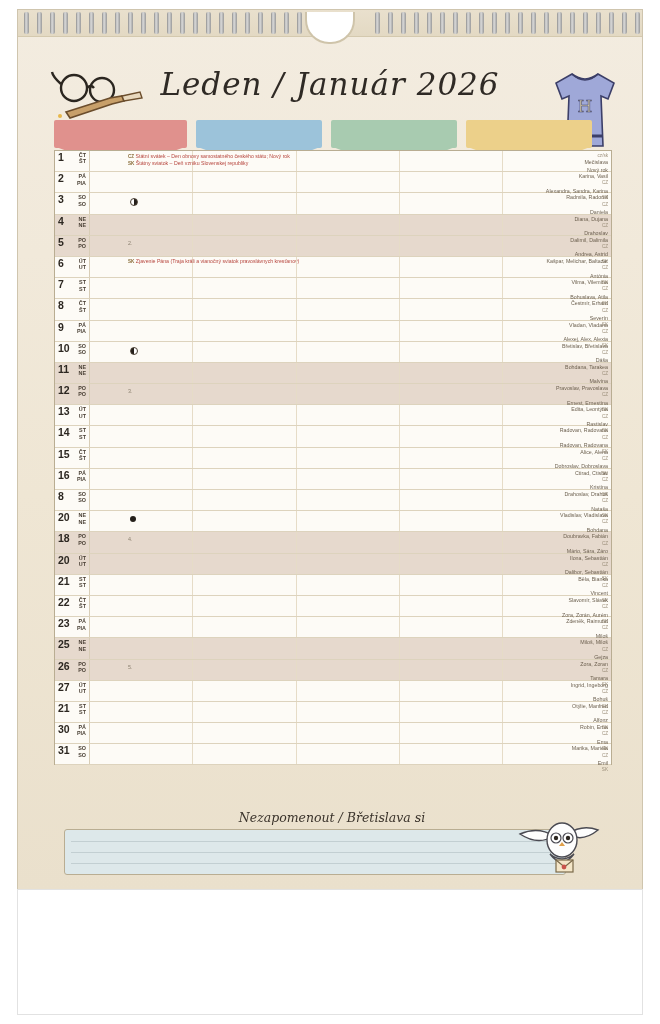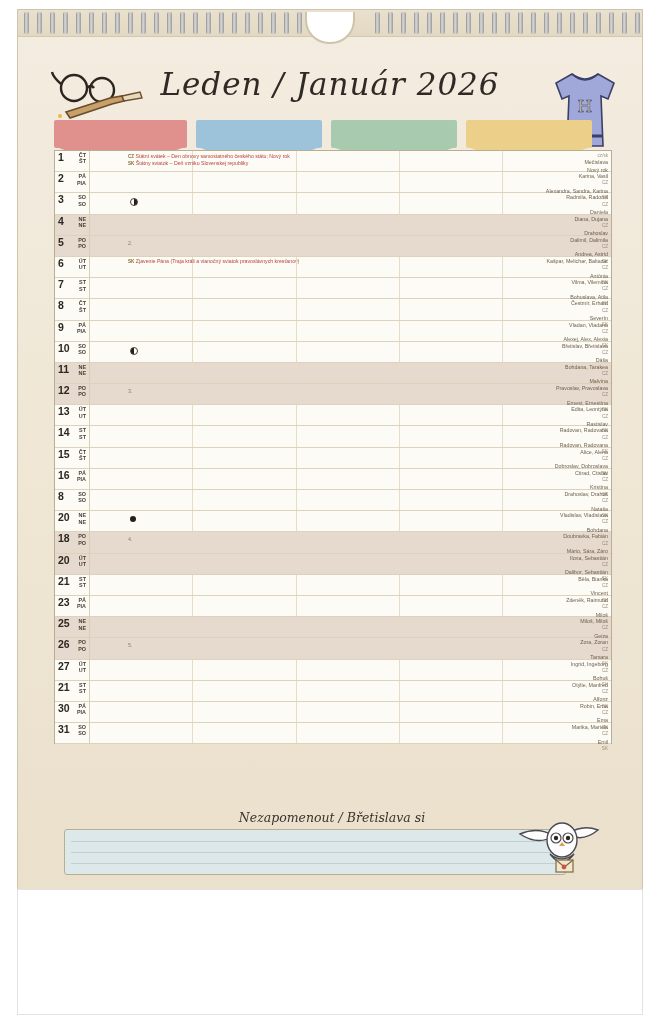--- a/index.html
+++ b/index.html
@@ -485,20 +485,34 @@
             <span class="daynum">21</span>
             <span class="dayabbr">ST<br>ST</span>
           </div>
           <div class="col"></div>
           <div class="col"></div>
           <div class="col"></div>
           <div class="col"></div>
           <div class="col names">
             <span>Běla, Bianka <span class="cc">CZ</span></span>
             <span>Vincent <span class="cc">SK</span></span>
+          </div>
+        </div>
+        <div class="row">
+          <div class="cell-num">
+            <span class="daynum">22</span>
+            <span class="dayabbr">ČT<br>ŠT</span>
+          </div>
+          <div class="col"></div>
+          <div class="col"></div>
+          <div class="col"></div>
+          <div class="col"></div>
+          <div class="col names">
+            <span>Slavomír, Slávek <span class="cc">CZ</span></span>
+            <span>Zora, Zorán, Aurém <span class="cc">SK</span></span>
           </div>
         </div>
         <div class="row">
           <div class="cell-num">
             <span class="daynum">23</span>
             <span class="dayabbr">PÁ<br>PIA</span>
           </div>
           <div class="col"></div>
           <div class="col"></div>
           <div class="col"></div>

